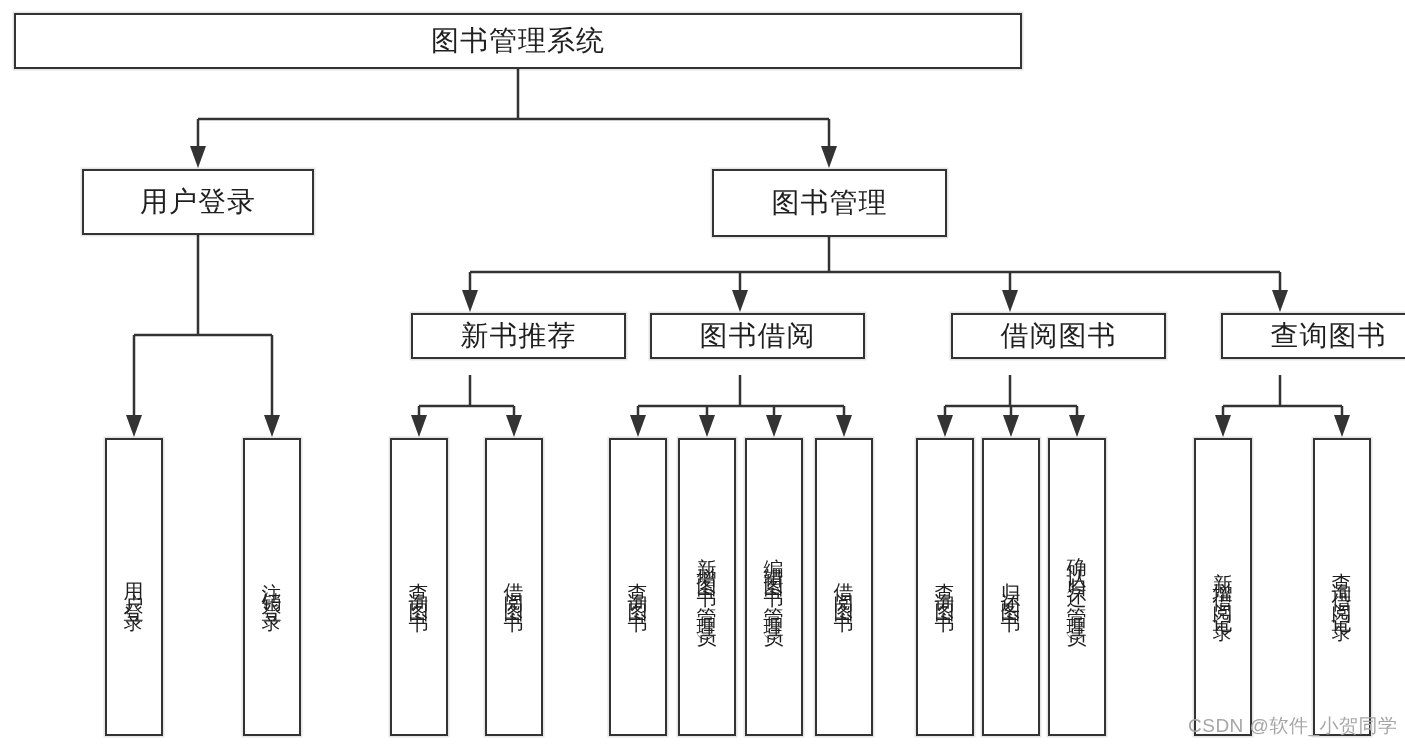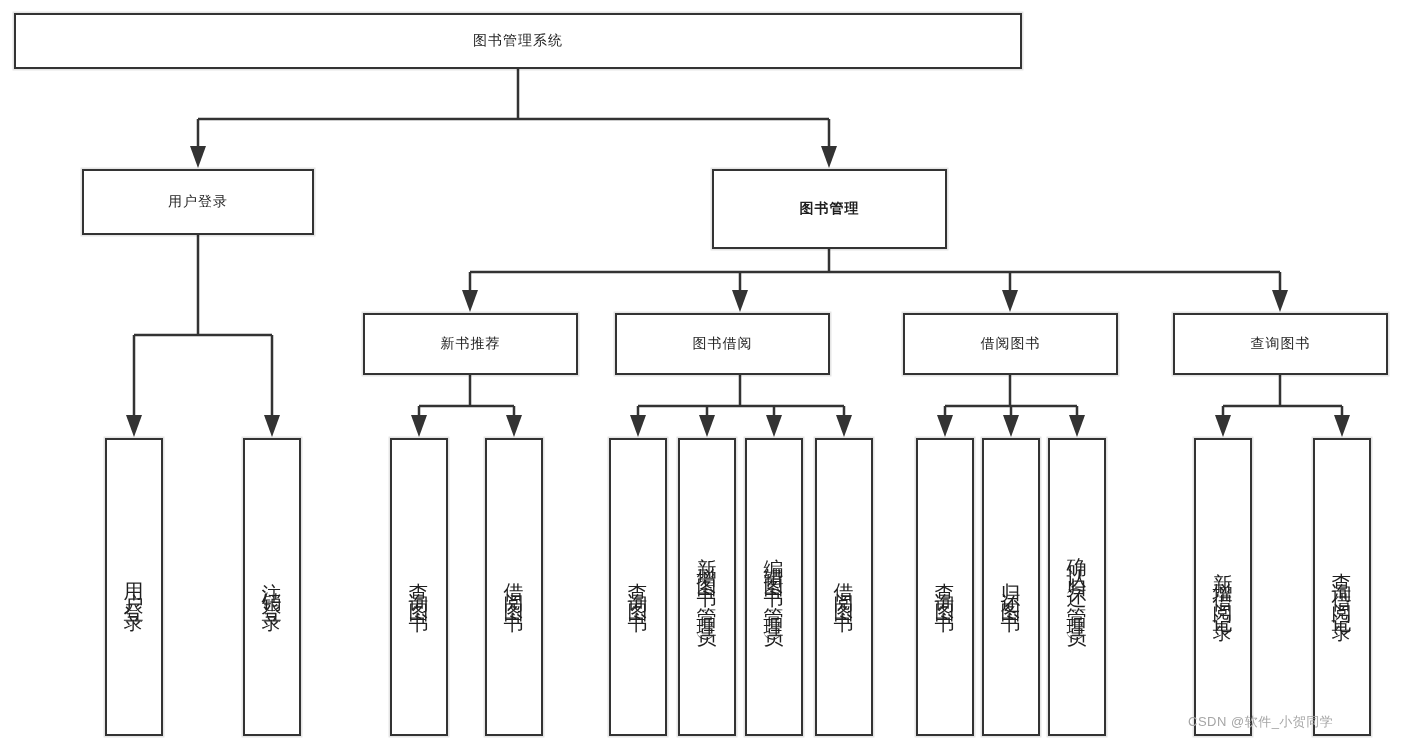--- a/index.html
+++ b/index.html
@@ -29,39 +29,39 @@
   .node {
     position: absolute;
     background: #ffffff;
     border: 2.5px solid #333333;
     box-sizing: border-box;
     display: flex;
     align-items: center;
     justify-content: center;
     box-shadow: 0 0 0 1.5px rgba(0,0,0,0.10);
   }
-  .node-h { font-size: 14px; letter-spacing: 1px; white-space: nowrap; }
+  .node-h { font-size: 28px; letter-spacing: 1px; white-space: nowrap; }
   .root-node   { left: 14px;  top: 13px;  width: 1008px; height: 56px; }
   .l2a-node    { left: 82px;  top: 169px; width: 232px;  height: 66px; }
-  .l2b-node    { left: 712px; top: 169px; width: 235px;  height: 80px; font-weight: bold; }
-  .l3-node     { top: 313px;  width: 215px; height: 62px; }
+  .l2b-node    { left: 712px; top: 169px; width: 235px;  height: 68px; }
+  .l3-node     { top: 313px;  width: 215px; height: 46px; margin-left: 48px; }
   .leaf-node   { top: 438px;  width: 58px;  height: 298px; }
   .leaf-node .vtext {
     writing-mode: vertical-rl;
     text-orientation: mixed;
     font-size: 20px;
     letter-spacing: 10px;
     line-height: 1;
     white-space: nowrap;
   }
   #watermark {
     position: absolute;
     left: 1188px;
     top: 713px;
-    font-size: 13px;
+    font-size: 19px;
     color: #a6a6a6;
     white-space: nowrap;
     z-index: 5;
     letter-spacing: 0.5px;
   }
 </style>
 </head>
 <body>
 
 <div id="canvas">
@@ -116,21 +116,21 @@
   <div class="node l2a-node">
     <span class="node-h">用户登录</span>
   </div>
   <div class="node l2b-node">
     <span class="node-h">图书管理</span>
   </div>
 
   <div class="node l3-node" style="left:363px">
     <span class="node-h">新书推荐</span>
   </div>
-  <div class="node l3-node" style="left:615px">
+  <div class="node l3-node" style="left:602px">
     <span class="node-h">图书借阅</span>
   </div>
   <div class="node l3-node" style="left:903px">
     <span class="node-h">借阅图书</span>
   </div>
   <div class="node l3-node" style="left:1173px">
     <span class="node-h">查询图书</span>
   </div>
 
   <div class="node leaf-node" style="left:105px">

